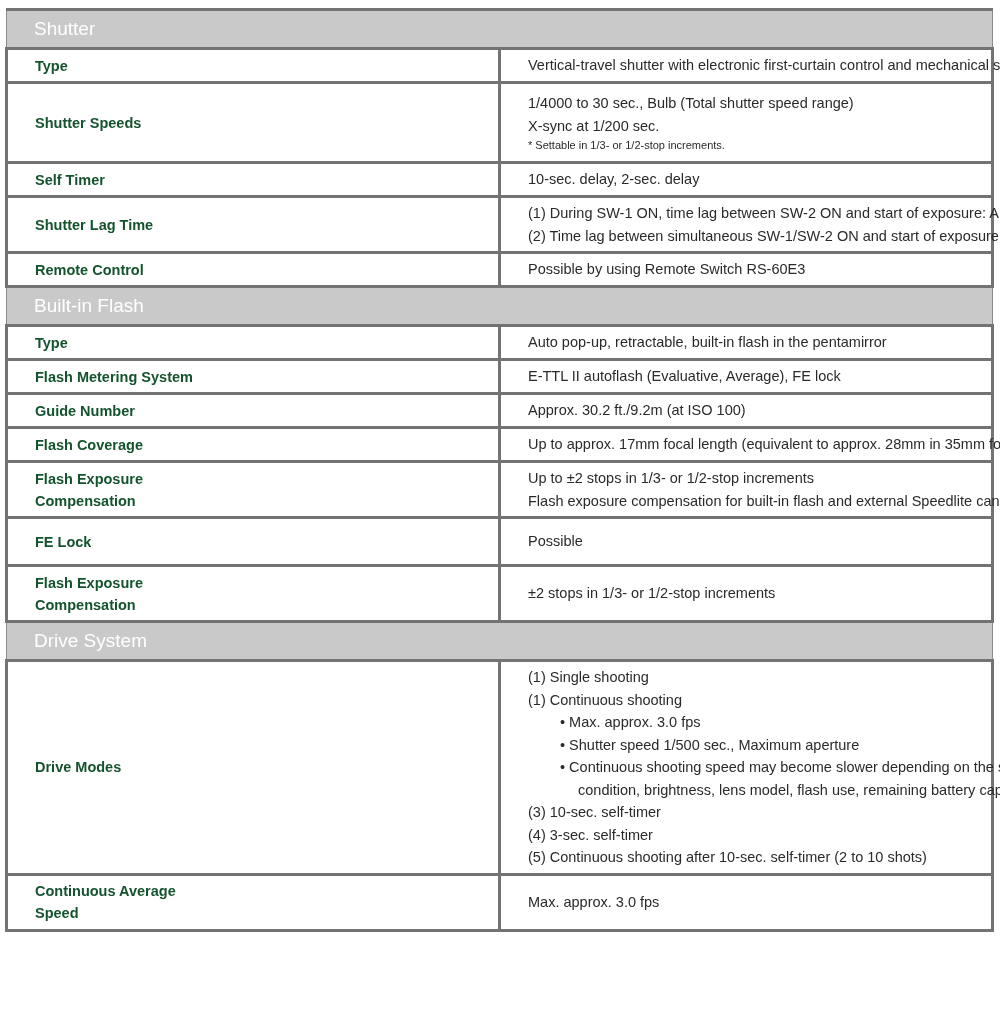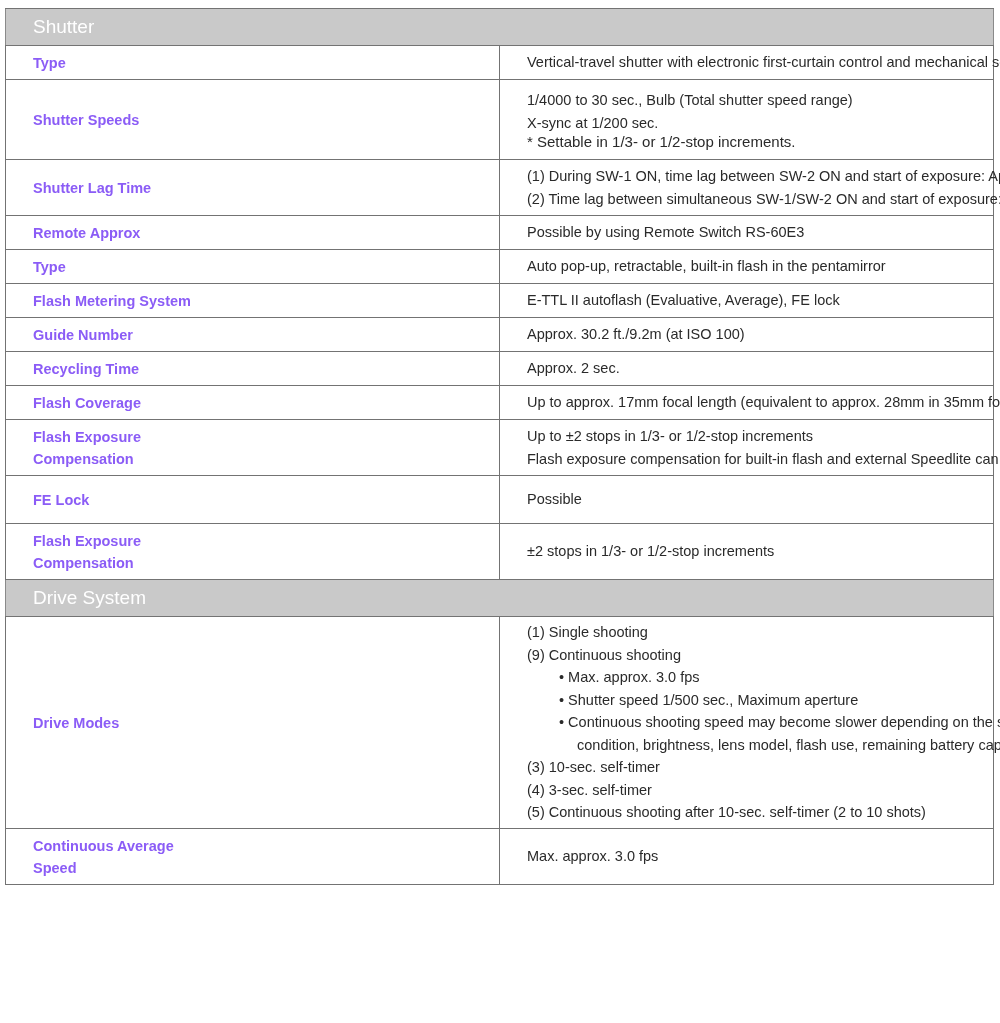--- a/index.html
+++ b/index.html
@@ -1,28 +1,28 @@
 <!DOCTYPE html>
 <html><head>
 <meta charset="utf-8">
 <style>
   html, body { margin: 0; padding: 0; background: #ffffff; }
   body { width: 1000px; height: 1023px; overflow: hidden; font-family: "Liberation Sans", "DejaVu Sans", sans-serif; color: #222; }
   .spec-table {
     position: absolute; left: 5px; top: 8px; width: 989px;
     border: 1px solid #8a8a8a; border-collapse: collapse; table-layout: fixed;
   }
-  .spec-table td { border: 1px solid #737373; vertical-align: middle; }
+  .spec-table td { border: 3px solid #737373; vertical-align: middle; }
   .section-row td {
     background: #c9c9c9; color: #ffffff; font-size: 19px; height: 36px;
     padding: 0 0 0 27px; border-left: none; border-right: none;
   }
-  .label-cell { width: 186px; padding: 0 0 0 27px; font-weight: bold; font-size: 14.5px; line-height: 22px; color: #8b5cf6; }
+  .label-cell { width: 186px; padding: 0 0 0 27px; font-weight: bold; font-size: 14.5px; line-height: 22px; color: #14532d; }
   .value-cell { padding: 4px 0 4px 27px; font-size: 14.5px; line-height: 22.5px; color: #2a2a2a; }
-  .note { font-size: 15px; line-height: 16px; }
+  .note { font-size: 11px; line-height: 16px; }
   .bullet { padding-left: 40px; text-indent: -8px; }
   .bullet-cont { padding-left: 50px; }
   .line { display: block; white-space: nowrap; }
 </style>
 </head>
 <body>
 
 <table class="spec-table">
 
   <tbody>
@@ -36,56 +36,59 @@
         </td>
   </tr>
   <tr style="height:80px">
     <td class="label-cell">Shutter Speeds</td>
     <td class="value-cell">
       <span class="line">1/4000 to 30 sec., Bulb (Total shutter speed range)</span>
       <span class="line">X-sync at 1/200 sec.</span>
       <span class="line note">* Settable in 1/3- or 1/2-stop increments.</span>
     </td>
   </tr>
+  <tr style="height:34px">
+    <td class="label-cell">Self Timer</td>
+    <td class="value-cell">
+          <span class="line">10-sec. delay, 2-sec. delay</span>
+        </td>
+  </tr>
   <tr style="height:56px">
     <td class="label-cell">Shutter Lag Time</td>
     <td class="value-cell">
       <span class="line">(1) During SW-1 ON, time lag between SW-2 ON and start of exposure: Approx. 120 ms</span>
       <span class="line">(2) Time lag between simultaneous SW-1/SW-2 ON and start of exposure: Approx. 240 ms</span>
     </td>
   </tr>
   <tr style="height:34px">
-    <td class="label-cell">Remote Approx</td>
+    <td class="label-cell">Remote Control</td>
     <td class="value-cell">
           <span class="line">Possible by using Remote Switch RS-60E3</span>
         </td>
   </tr>
 
+  <tr class="section-row">
+    <td colspan="2">Built-in Flash</td>
+  </tr>
   <tr style="height:34px">
     <td class="label-cell">Type</td>
     <td class="value-cell">
           <span class="line">Auto pop-up, retractable, built-in flash in the pentamirror</span>
         </td>
   </tr>
   <tr style="height:34px">
     <td class="label-cell">Flash Metering System</td>
     <td class="value-cell">
           <span class="line">E-TTL II autoflash (Evaluative, Average), FE lock</span>
         </td>
   </tr>
   <tr style="height:34px">
     <td class="label-cell">Guide Number</td>
     <td class="value-cell">
           <span class="line">Approx. 30.2 ft./9.2m (at ISO 100)</span>
-        </td>
-  </tr>
-  <tr style="height:34px">
-    <td class="label-cell">Recycling Time</td>
-    <td class="value-cell">
-          <span class="line">Approx. 2 sec.</span>
         </td>
   </tr>
   <tr style="height:34px">
     <td class="label-cell">Flash Coverage</td>
     <td class="value-cell">
           <span class="line">Up to approx. 17mm focal length (equivalent to approx. 28mm in 35mm format)</span>
         </td>
   </tr>
   <tr style="height:56px">
     <td class="label-cell">
@@ -114,21 +117,21 @@
         </td>
   </tr>
 
   <tr class="section-row">
     <td colspan="2">Drive System</td>
   </tr>
   <tr style="height:212px">
     <td class="label-cell">Drive Modes</td>
     <td class="value-cell">
       <span class="line">(1) Single shooting</span>
-      <span class="line">(9) Continuous shooting</span>
+      <span class="line">(1) Continuous shooting</span>
       <span class="line bullet">• Max. approx. 3.0 fps</span>
       <span class="line bullet">• Shutter speed 1/500 sec., Maximum aperture</span>
       <span class="line bullet">• Continuous shooting speed may become slower depending on the shutter speed, aperture, subject</span>
       <span class="line bullet-cont">condition, brightness, lens model, flash use, remaining battery capacity, etc.</span>
       <span class="line">(3) 10-sec. self-timer</span>
       <span class="line">(4) 3-sec. self-timer</span>
       <span class="line">(5) Continuous shooting after 10-sec. self-timer (2 to 10 shots)</span>
     </td>
   </tr>
   <tr style="height:56px">

